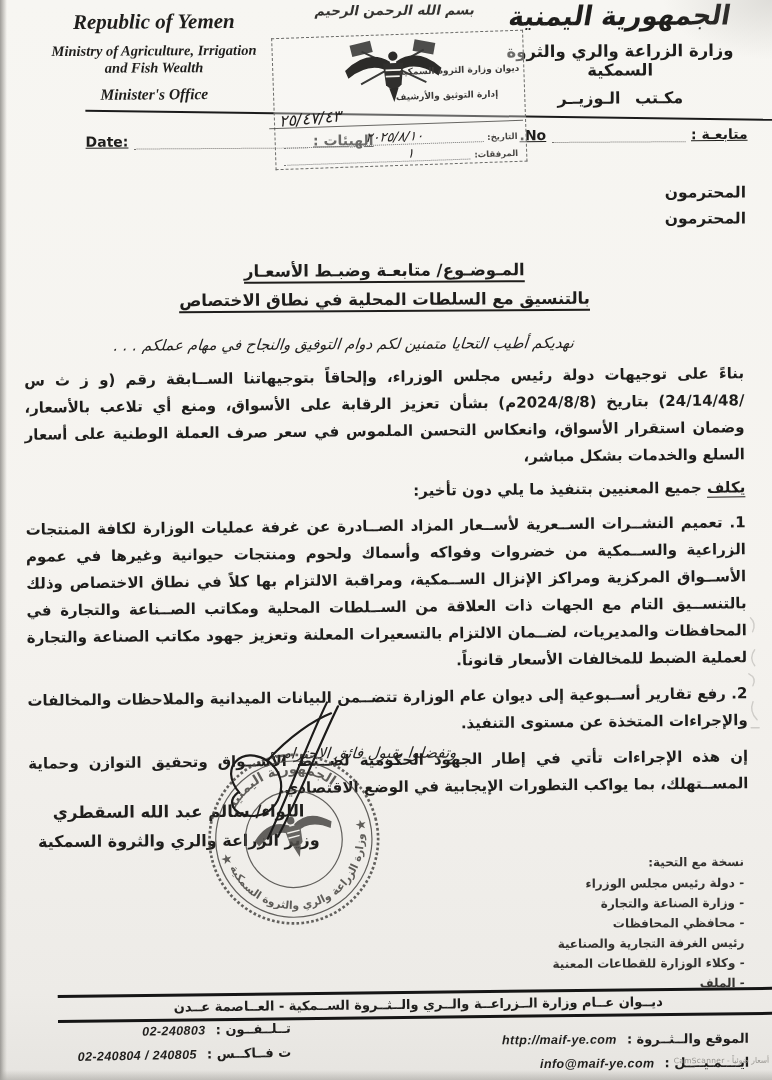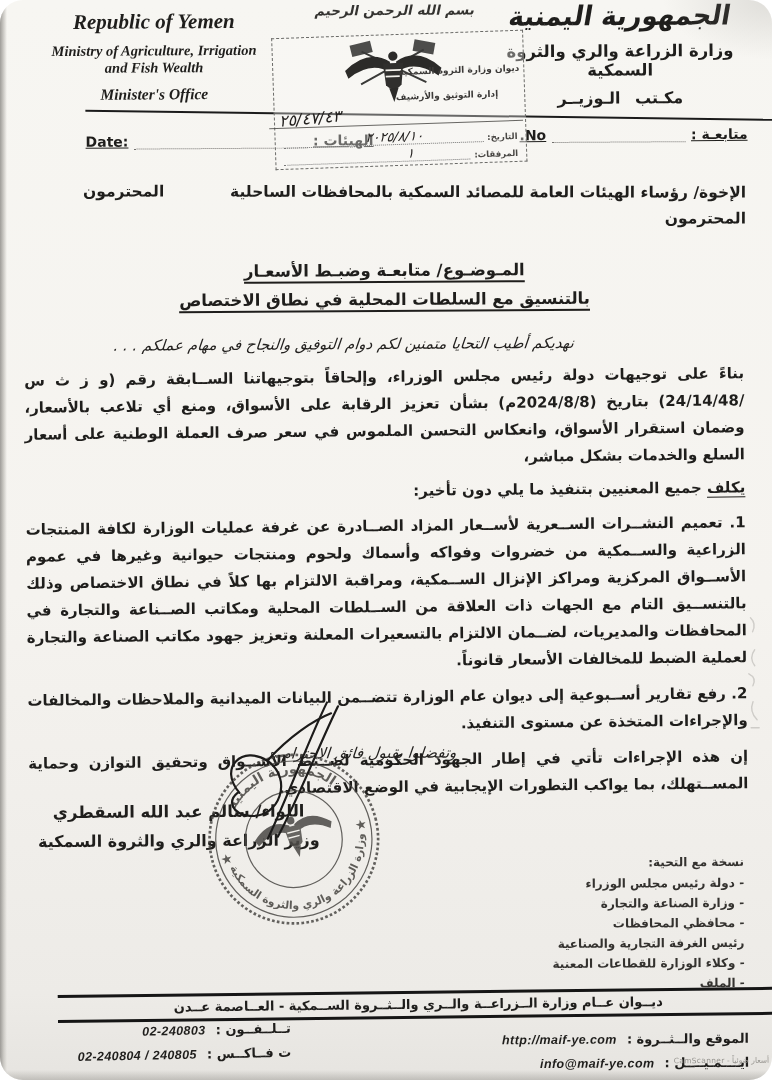--- a/index.html
+++ b/index.html
@@ -1,18 +1,18 @@
 <!DOCTYPE html>
 <html lang="ar"><head>
 <meta charset="utf-8">
 <style>
   html,body{margin:0;padding:0;background:#ffffff;}
   .page{position:relative;width:772px;height:1080px;overflow:hidden;
         background:linear-gradient(180deg,#f7f6f2 0%,#f5f3ef 55%,#edebe7 92%,#e6e4e0 100%);
-        font-family:"DejaVu Sans",sans-serif;color:#1f1e1c;border-radius:23px;}
+        font-family:"DejaVu Sans",sans-serif;color:#1f1e1c;}
   .doc{position:absolute;inset:0;transform:rotate(-0.35deg);}
   .abs{position:absolute;}
   .ar{direction:rtl;font-family:"DejaVu Sans",sans-serif;}
   .hand{font-style:italic;font-weight:400;transform:skewX(-6deg);color:#23211f;}
 
   
   .edge-left{position:absolute;left:0;top:0;width:7px;height:100%;
      background:linear-gradient(90deg,#8f8d89,#c9c7c2 55%,rgba(201,199,194,0));opacity:.85;}
   .edge-bottom{position:absolute;left:0;bottom:0;width:100%;height:10px;
      background:linear-gradient(0deg,#a7a5a0,rgba(167,165,160,0));opacity:.6;}
@@ -163,21 +163,20 @@
       <span class="ref-label">No.</span>
     </div>
     <div class="abs ref-left">
       <span class="ref-label">Date:</span>
       <span class="dotline"></span>
       <span class="ref-label ar">الهيئات :</span>
     </div>
 
     <div class="abs addr">
       <div class="addr-row">
-        <span class="main ar">الإخوة/ رؤساء الهيئات العامة للمصائد السمكية بالمحافظات الساحلية</span>
         <span class="hon ar">المحترمون</span>
       </div>
       <div class="addr-row">
         <span class="hon ar">المحترمون</span>
       </div>
     </div>
 
     <div class="abs subject">
       <div><span class="s1">المـوضـوع/ متابعـة وضبـط الأسعـار</span></div>
       <div><span class="s2">بالتنسيق مع السلطات المحلية في نطاق الاختصاص</span></div>

